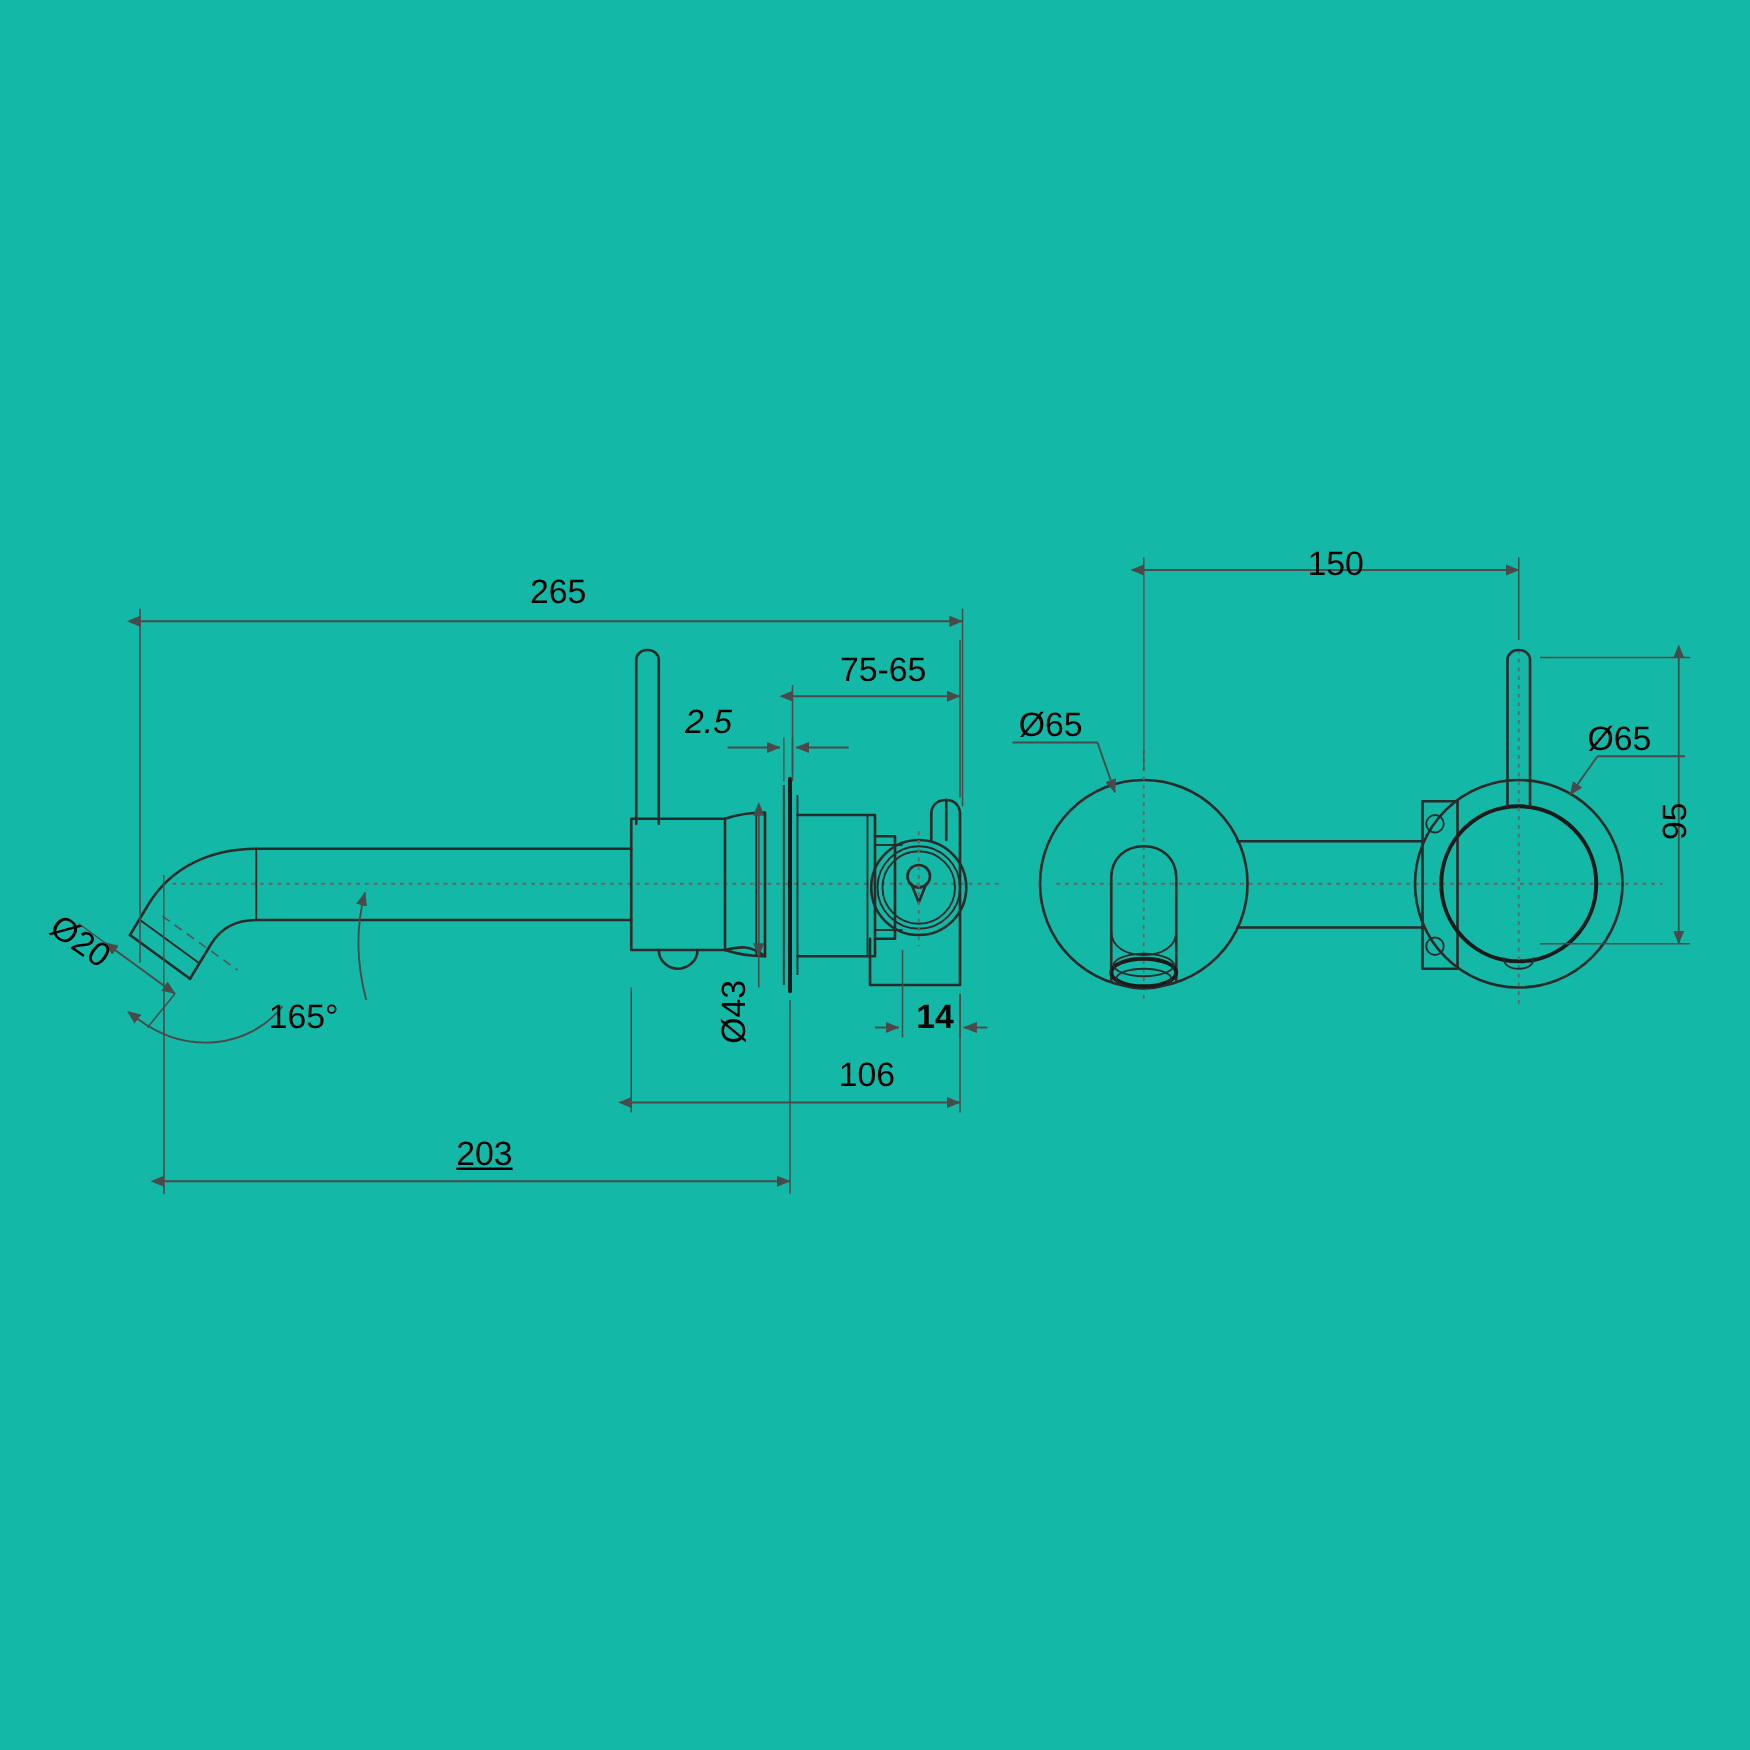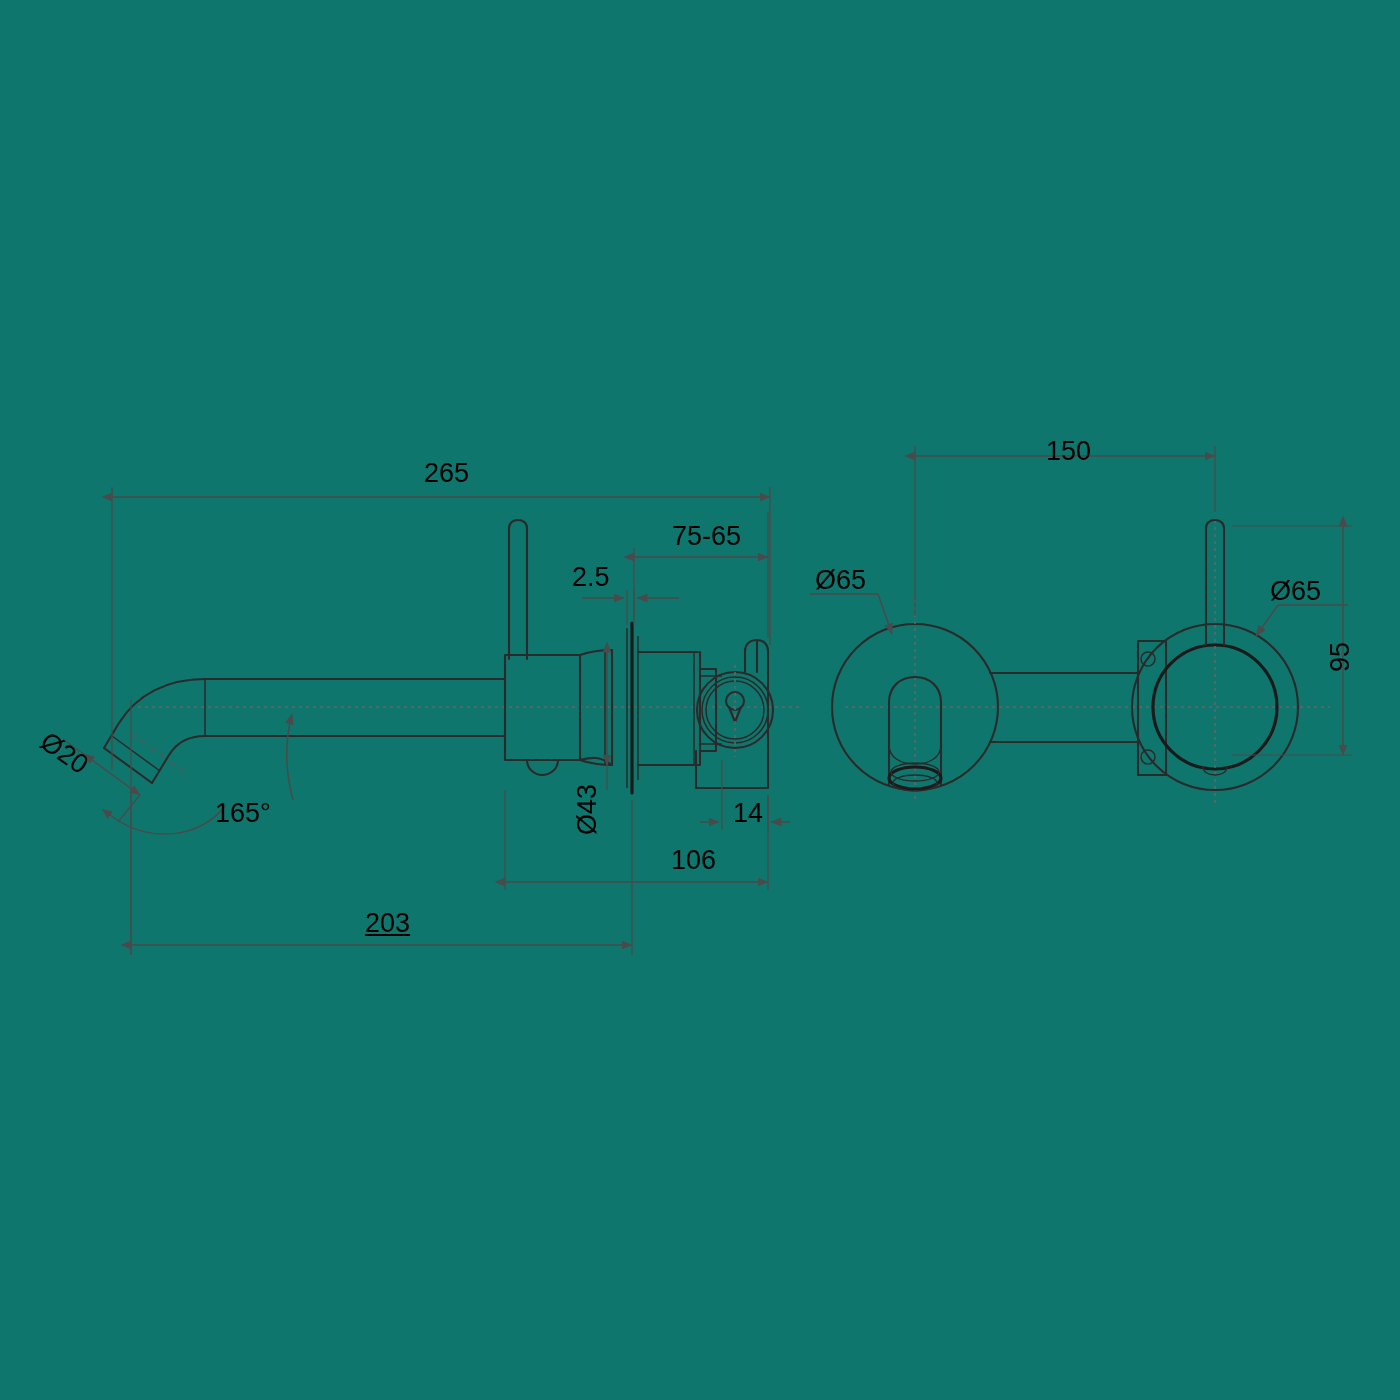--- a/index.html
+++ b/index.html
@@ -1,17 +1,17 @@
 <!DOCTYPE html>
 <html><head>
 <meta charset="utf-8">
 <style>
   html,body{margin:0;padding:0;background:#ffffff;}
   body{width:1400px;height:1400px;font-family:"Liberation Sans",sans-serif;overflow:hidden;}
-  #stage{position:relative;width:1400px;height:1400px;background:#0f766e;}
+  #stage{position:relative;width:1400px;height:1400px;background:#14b8a6;}
   svg{display:block;}
   .obj{stroke:#2a2a2a;fill:none;stroke-width:2.1;stroke-linejoin:round;stroke-linecap:round;}
   .objthin{stroke:#2a2a2a;fill:none;stroke-width:1.5;}
   .objfat{stroke:#1a1a1a;fill:none;stroke-width:3.2;stroke-linecap:round;}
   .dim{stroke:#4a4a4a;fill:none;stroke-width:1.5;}
   .ext{stroke:#4a4a4a;fill:none;stroke-width:1.2;}
   .centerf{stroke:#666;fill:none;stroke-width:1.5;stroke-dasharray:3 4;}
   .hid{stroke:#555;fill:none;stroke-width:1.3;stroke-dasharray:7 5;}
   .arrowhead{fill:#4a4a4a;stroke:none;}
   .dimtext{font-family:"Liberation Sans",sans-serif;font-size:27px;fill:#111;letter-spacing:0px;}
@@ -222,23 +222,23 @@
 </svg>
 
   <div style="position:absolute;left:424px;top:458px;" class="dimtext">265</div>
 
   <div style="position:absolute;left:365px;top:908px;text-decoration:underline;" class="dimtext">203</div>
 
   <div style="position:absolute;left:671px;top:845px;text-align:center;" class="dimtext">106</div>
 
   <div style="position:absolute;left:672px;top:521px;" class="dimtext">75-65</div>
 
-  <div style="position:absolute;left:572px;top:562px;" class="dimtext">2.5</div>
-
-  <div style="position:absolute;left:733px;top:798px;" class="dimtext">14</div>
+  <div style="position:absolute;left:548px;top:562px;font-style:italic;" class="dimtext">2.5</div>
+
+  <div style="position:absolute;left:733px;top:798px;font-weight:bold;" class="dimtext">14</div>
 
   <div style="position:absolute;left:572px;top:765px;transform-origin:0 0;transform:rotate(-90deg) translate(-70px,0);" class="dimtext">Ø43</div>
 
   <div style="position:absolute;left:52px;top:726px;transform-origin:0 0;transform:rotate(35deg);" class="dimtext">Ø20</div>
 
   <div style="position:absolute;left:215px;top:798px;" class="dimtext">165°</div>
 
   <div style="position:absolute;left:1046px;top:436px;" class="dimtext">150</div>
 
   <div style="position:absolute;left:1325px;top:640px;transform-origin:0 0;transform:rotate(-90deg) translate(-32px,0);" class="dimtext">95</div>

